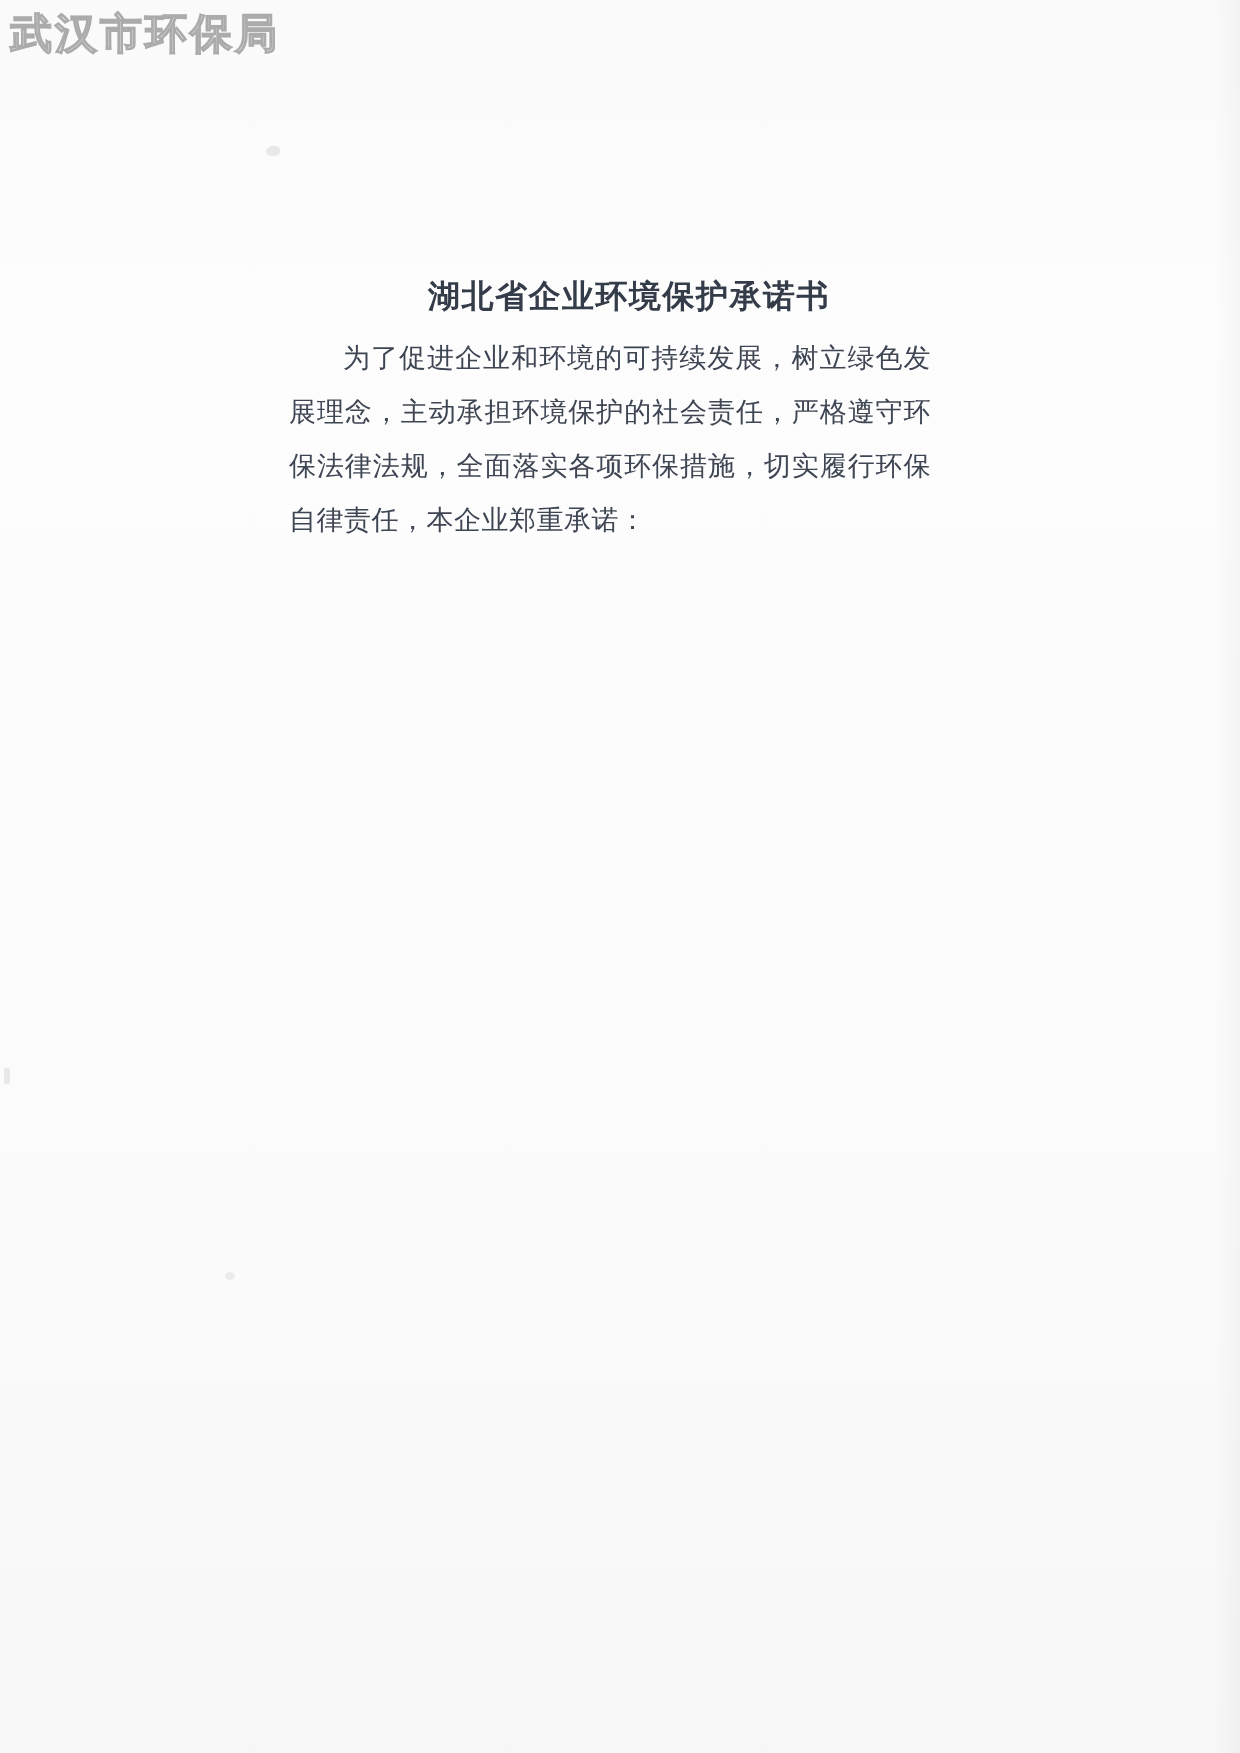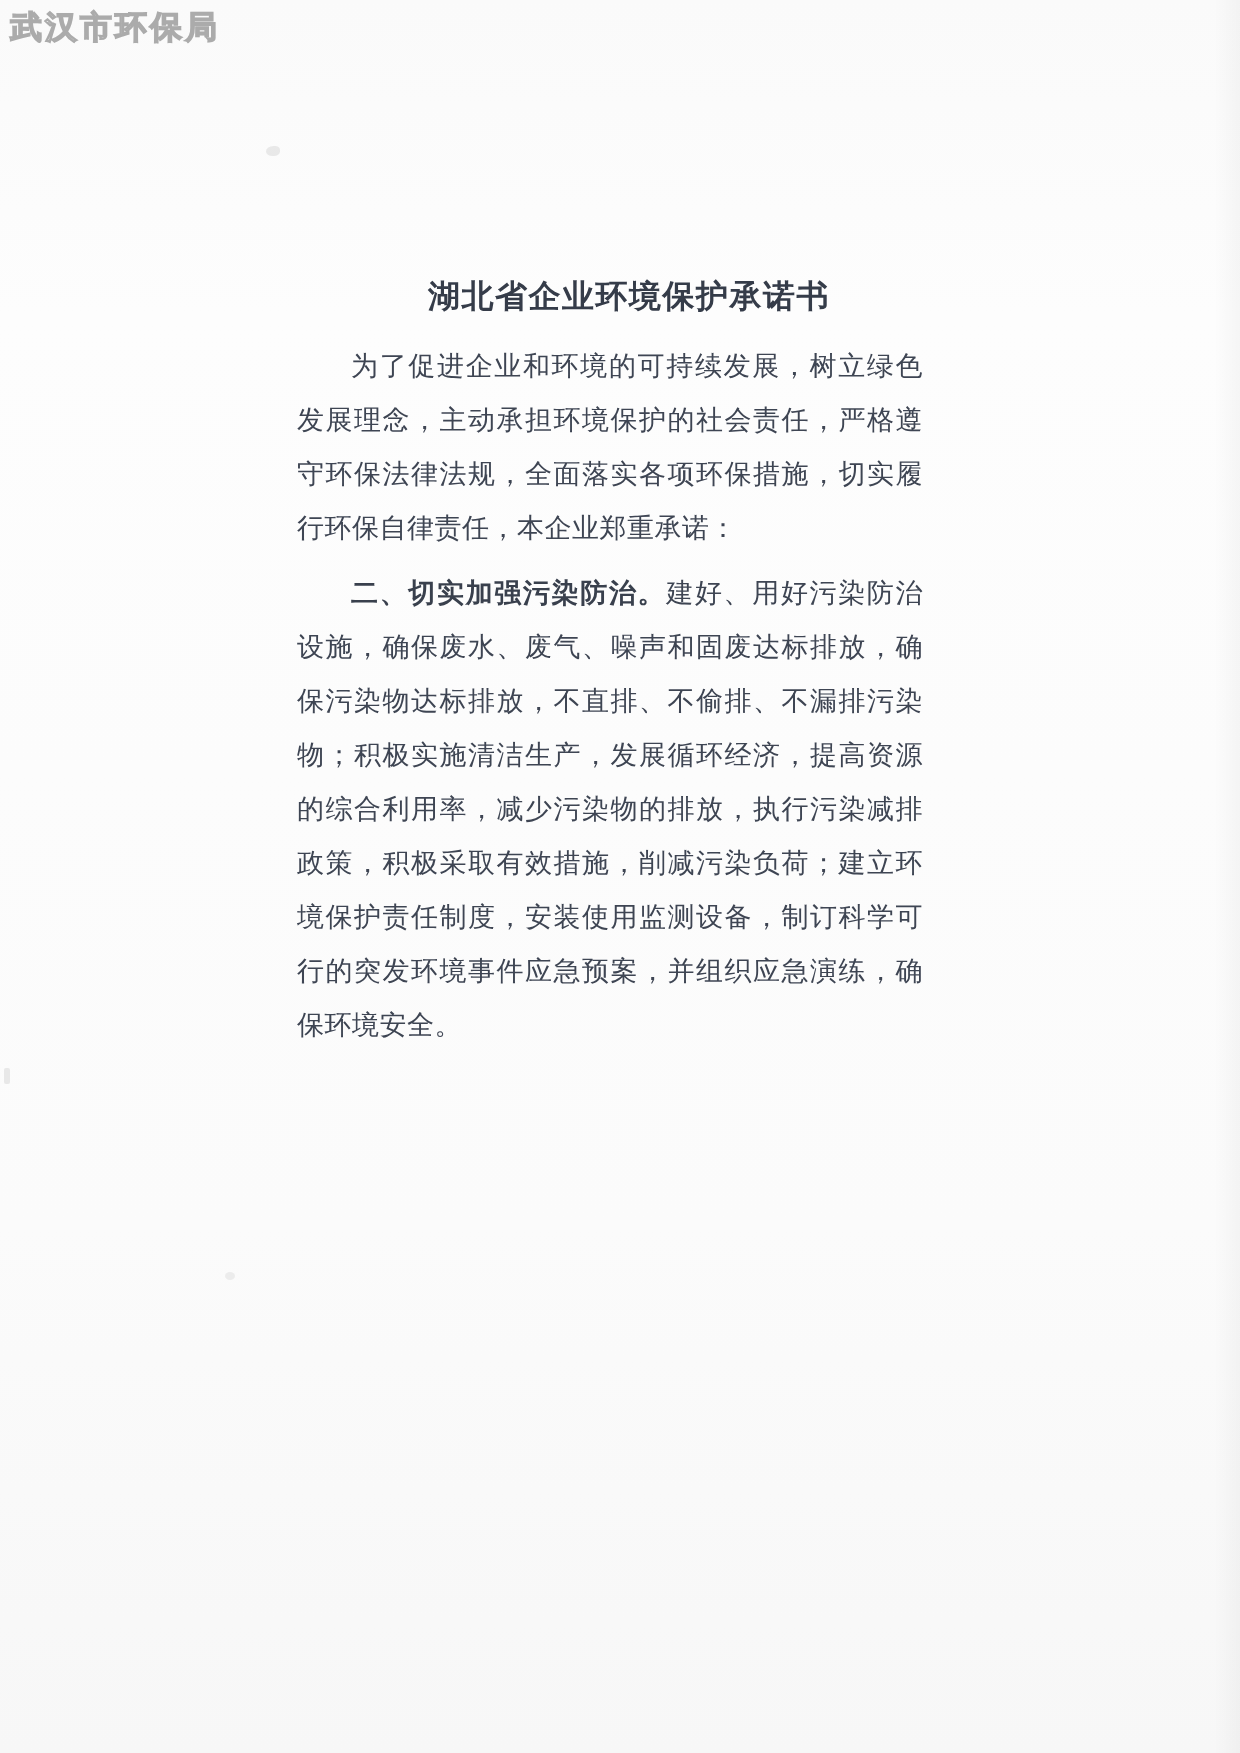--- a/index.html
+++ b/index.html
@@ -16,21 +16,21 @@
   }
   .page {
     position: absolute;
     inset: 0;
   }
   .watermark {
     position: absolute;
     left: 10px;
     top: 6px;
     font-family: "Liberation Sans", sans-serif;
-    font-size: 32px;
+    font-size: 42px;
     font-weight: bold;
     letter-spacing: 3px;
     color: #efefef;
     -webkit-text-stroke: 1.3px #ababab;
     text-shadow: 0 0 1px #c6c6c6;
     white-space: nowrap;
     user-select: none;
   }
   .doc-title {
     position: absolute;
@@ -49,21 +49,21 @@
     left: 286px;
     top: 328px;
     width: 648px;
     font-size: 27px;
     line-height: 54px;
     color: #3e4553;
     text-align: justify;
     letter-spacing: 0.5px;
   }
   .doc-body p {
-    margin: 11px;
+    margin: 3px;
     text-indent: 2em;
   }
   .lead {
     font-weight: bold;
     color: #39404d;
   }
   
   .speck-1 {
     position: absolute;
     left: 266px; top: 146px;
@@ -105,18 +105,17 @@
   <div class="speck-3"></div>
   <div class="edge-shade"></div>
 
   <h1 class="doc-title">湖北省企业环境保护承诺书</h1>
 
   <div class="doc-body">
 
     <p><span class="lead"></span><span>为了促进企业和环境的可持续发展，树立绿色发展理念，主动承担环境保护的社会责任，严格遵守环保法律法规，全面落实各项环保措施，切实履行环保自律责任，本企业郑重承诺：</span></p>
 
 
-    <p><span class="lead">二、切实加强污染防治。</span><span>建好、用好污染防治设施，确保废水、废气、噪声和固废达标排放，确保污染物达标排放，不直排、不偷排、不漏排污染物；积极实施清洁生产，发展循环经济，提高资源的综合利用率，减少污染物的排放，执行污染减排政策，积极采取有效措施，削减污染负荷；建立环境保护责任制度，安装使用监测设备，制订科学可行的突发环境事件应急预案，并组织应急演练，确保环境安全。</span></p>
 
 
   </div>
 
 </div>
 
 </body></html>

